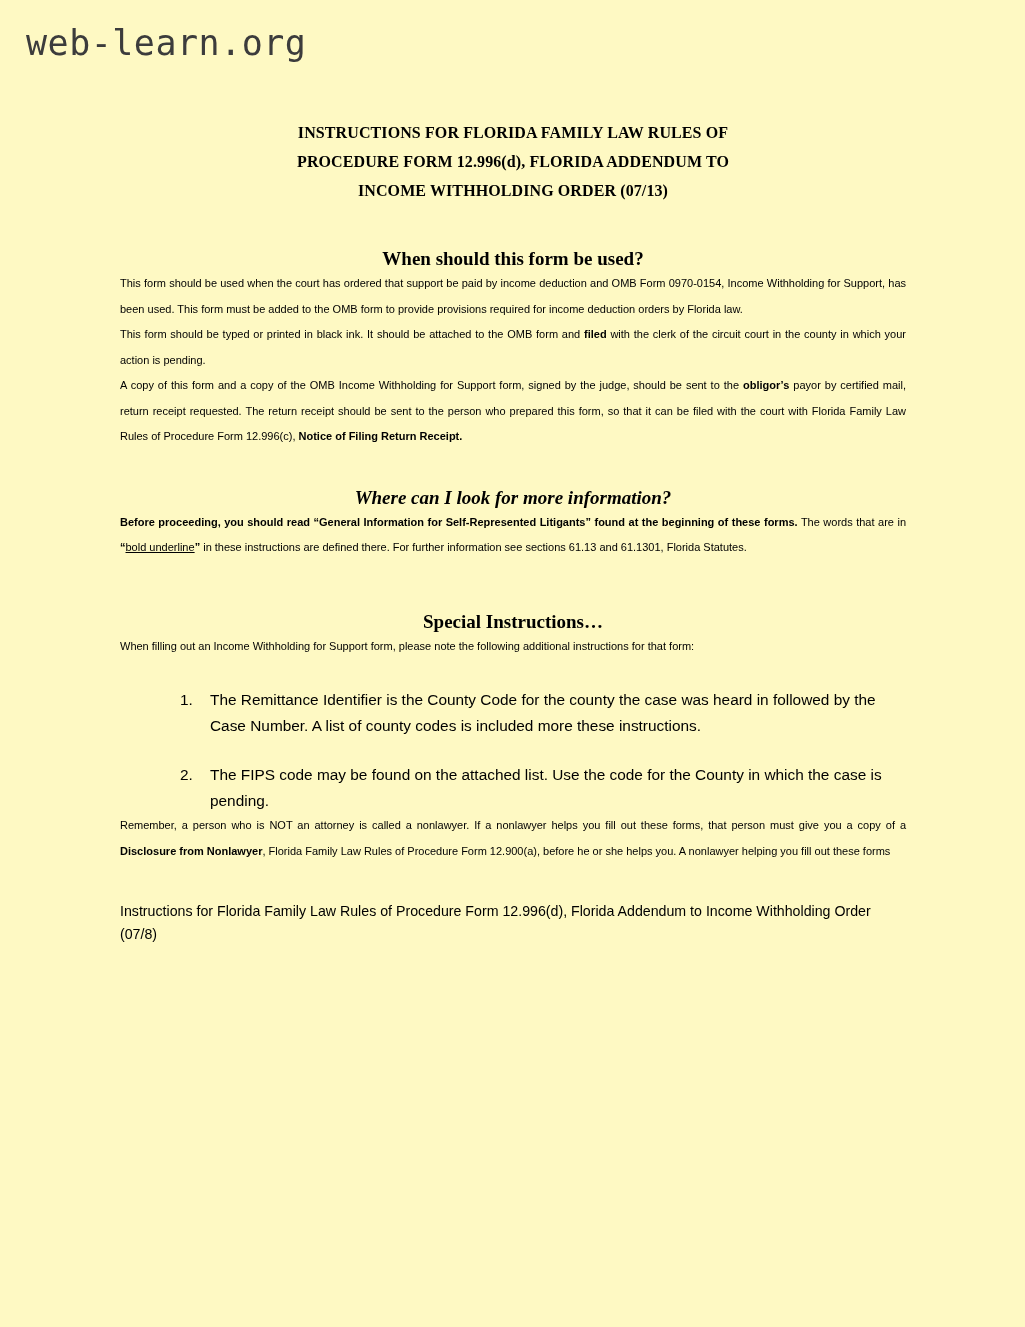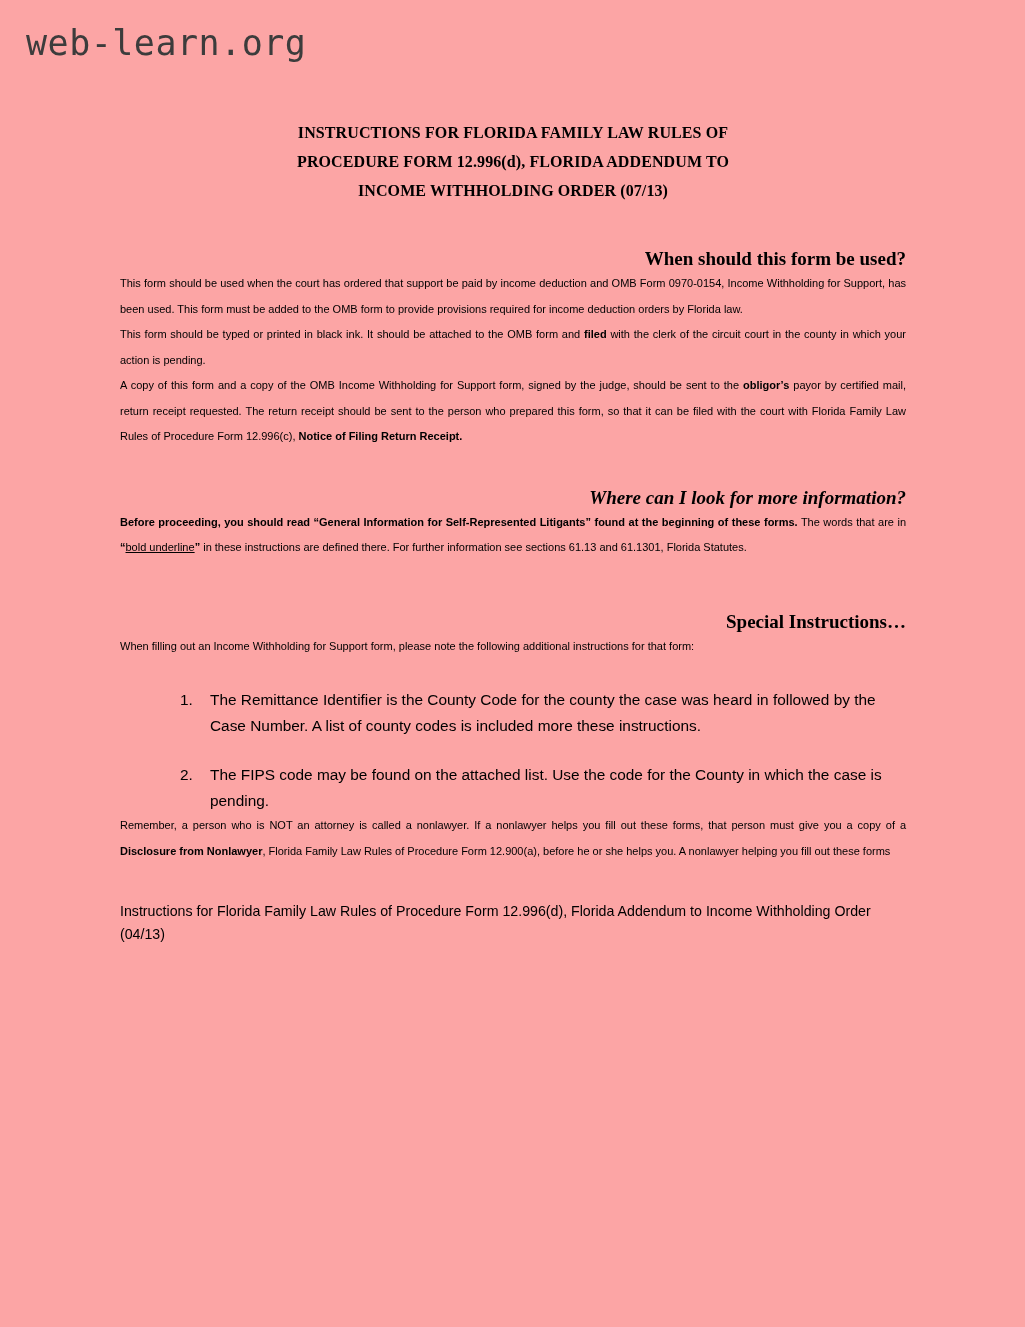--- a/index.html
+++ b/index.html
@@ -12,21 +12,21 @@
     height: 1327px;
     position: relative;
     overflow: hidden;
     font-family: "Liberation Sans", sans-serif;
     color: #000000;
   }
 
   .page {
     position: absolute;
     inset: 0;
-    background: #fca5a5;
+    background: #fef9c3;
   }
 
   
   .watermark {
     position: absolute;
     left: 26px;
     top: 26px;
     font-family: "DejaVu Sans Mono", monospace;
     font-size: 35px;
     letter-spacing: 0.5px;
@@ -56,21 +56,21 @@
     letter-spacing: 0.1px;
   }
   .doc-title .tline { display: block; }
 
   
   .heading {
     font-family: "Liberation Serif", serif;
     font-weight: bold;
     font-size: 19px;
     line-height: 24px;
-    text-align: right;
+    text-align: center;
     margin: 0;
   }
   .h-when      { margin-top: 42px; }
   .h-next      { margin-top: 44px; }
   .h-where     { margin-top: 36px; font-style: italic; }
   .h-special   { margin-top: 49px; }
 
   
   p.body {
     margin: 0;
@@ -155,16 +155,16 @@
         <span> The Remittance Identifier is the County Code for the county the case was heard in followed by the Case Number.  A list of county codes is included more these instructions.</span>
       </li>
       <li>
         <span class="num">2.</span>
         <span>The FIPS code may be found on the attached list.  Use the code for the County in which the case is pending.</span>
       </li>
     </ol>
 
     <p class="body p-gap-sm"><span>Remember, a person who is NOT an attorney is called a nonlawyer. If a nonlawyer helps you fill out these forms, that person must give you a copy of a </span><b>Disclosure from Nonlawyer</b><span>, Florida Family Law Rules of Procedure Form 12.900(a), before he or she helps you. A nonlawyer helping you fill out these forms</span></p>
 
-    <p class="footer">Instructions for Florida Family Law Rules of Procedure Form 12.996(d), Florida Addendum to Income Withholding Order (04/13)</p>
+    <p class="footer">Instructions for Florida Family Law Rules of Procedure Form 12.996(d), Florida Addendum to Income Withholding Order (07/8)</p>
 
   </div>
 </div>
 
 </body></html>

